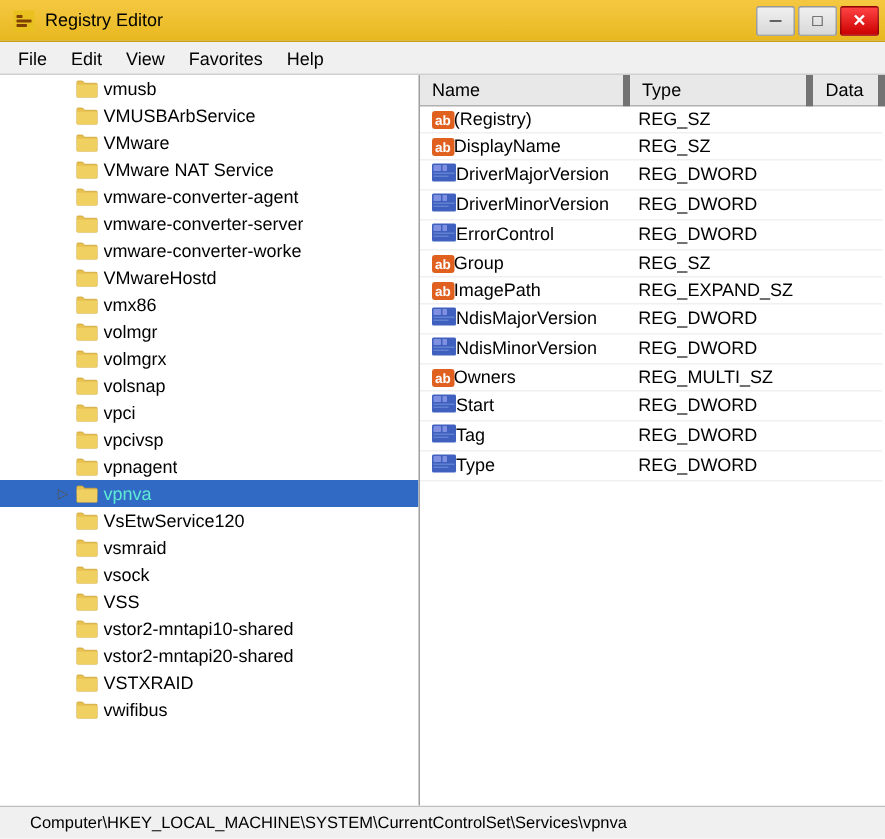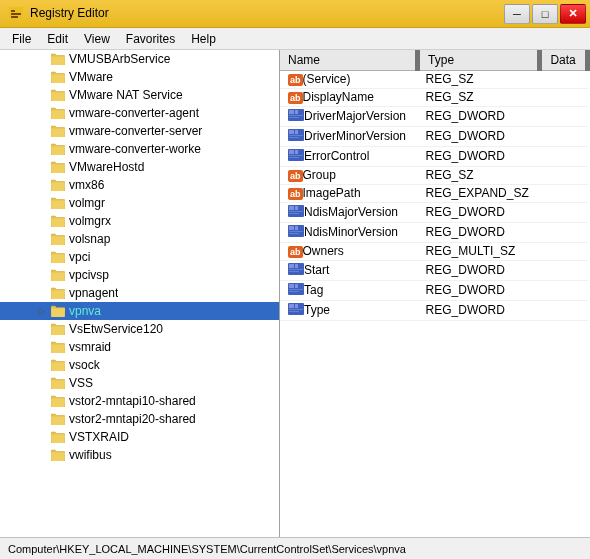--- a/index.html
+++ b/index.html
@@ -192,21 +192,21 @@
       white-space: nowrap;
     }
 
     
     .status-bar {
       background: #f0f0f0;
       height: 22px;
       border-top: 1px solid #c0c0c0;
       display: flex;
       align-items: center;
-      padding: 0 8px;
+      padding: 0 20px;
       font-size: 11px;
       color: #000;
     }
 
     
     ::-webkit-scrollbar {
       width: 16px;
       height: 16px;
     }
     ::-webkit-scrollbar-track {
@@ -249,20 +249,32 @@
 <div class="menu-item">File</div>
     <div class="menu-item">Edit</div>
     <div class="menu-item">View</div>
     <div class="menu-item">Favorites</div>
     <div class="menu-item">Help</div>
   </div>
 
 <div class="main-area">
 
   <div class="tree-panel">
+  <div class="tree-item">
+        <span class="tree-indent"></span>
+        <span class="tree-indent"></span>
+        <span class="tree-toggle"></span>
+        <span class="folder-icon">
+          <svg class="folder-svg" viewBox="0 0 14 12">
+    <path d="M0 2 Q0 1 1 1 L4 1 L5.5 2.5 L13 2.5 Q14 2.5 14 3.5 L14 11 Q14 12 13 12 L1 12 Q0 12 0 11 Z" fill="#e8c050" stroke="#c8a030" stroke-width="0.5"></path>
+    <path d="M0 3.5 L14 3.5 L13.5 11.5 Q13.5 12 12.5 12 L1.5 12 Q0.5 12 0.5 11.5 Z" fill="#f0d060"></path>
+  </svg>
+        </span>
+        <span class="item-label">vmusb</span>
+      </div>
       <div class="tree-item">
         <span class="tree-indent"></span>
         <span class="tree-indent"></span>
         <span class="tree-toggle"></span>
         <span class="folder-icon">
           <svg class="folder-svg" viewBox="0 0 14 12">
     <path d="M0 2 Q0 1 1 1 L4 1 L5.5 2.5 L13 2.5 Q14 2.5 14 3.5 L14 11 Q14 12 13 12 L1 12 Q0 12 0 11 Z" fill="#e8c050" stroke="#c8a030" stroke-width="0.5"></path>
     <path d="M0 3.5 L14 3.5 L13.5 11.5 Q13.5 12 12.5 12 L1.5 12 Q0.5 12 0.5 11.5 Z" fill="#f0d060"></path>
   </svg>
         </span>
@@ -541,21 +553,21 @@
           <th>Name</th>
           <th>Type</th>
           <th>Data</th>
         </tr>
       </thead>
       <tbody id="values-tbody">
       <tr>
             <td>
               <div class="name-cell">
                 <span><span class="icon-ab">ab</span></span>
-                <span>(Service)</span>
+                <span>(Registry)</span>
               </div>
             </td>
             <td>REG_SZ</td>
             <td></td>
           </tr>
           <tr>
             <td>
               <div class="name-cell">
                 <span><span class="icon-ab">ab</span></span>
                 <span>DisplayName</span>

